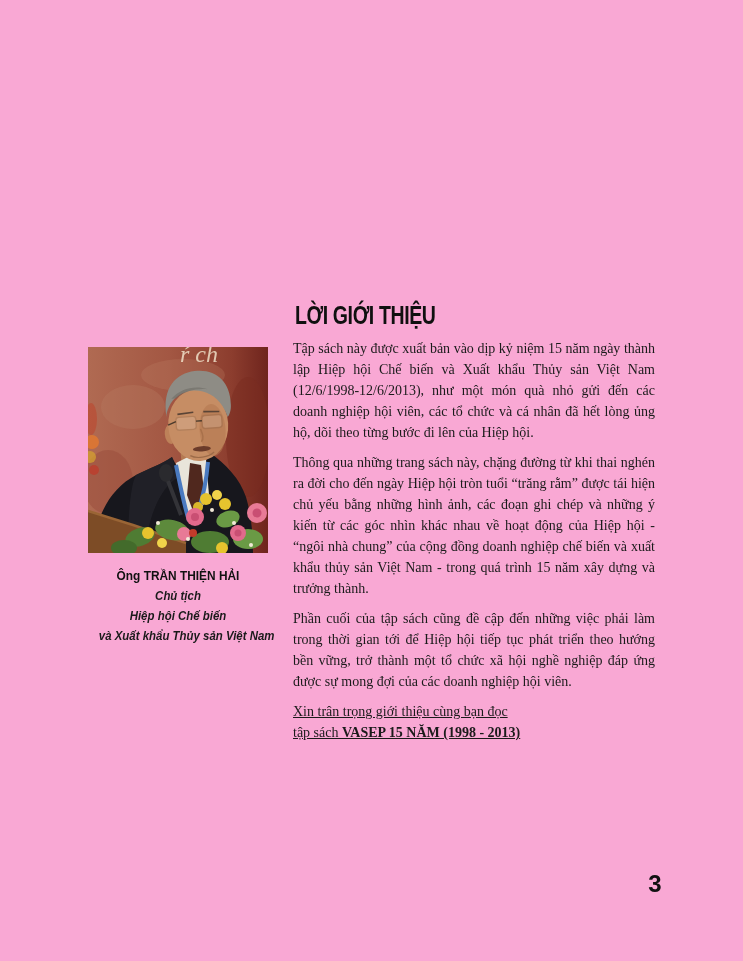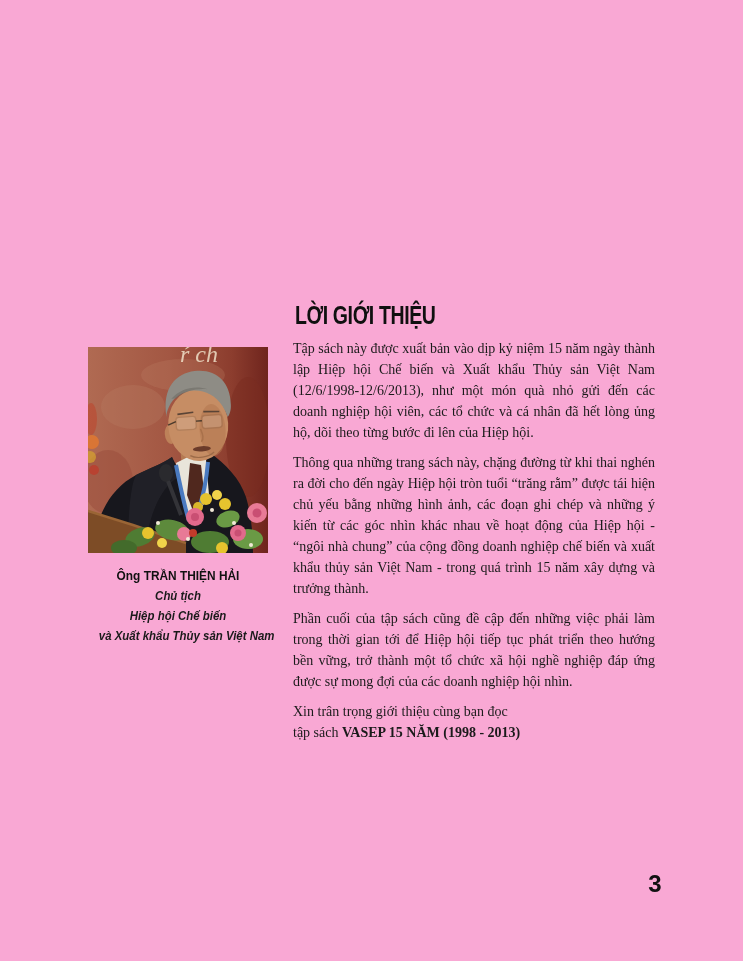--- a/index.html
+++ b/index.html
@@ -42,21 +42,21 @@
     font-size:13px;line-height:20px;color:#1a1a1a;
     white-space:nowrap;
   }
   .body-col{
     position:absolute;left:293px;top:338px;width:362px;
     font-size:14px;line-height:21px;
     text-align:justify;
   }
   .body-col p{margin:0 0 9px 0;}
   .closing{margin-top:0;text-align:left;}
-  .closing-line{display:block;}
+  .closing-line{display:block;text-decoration:underline;}
   .closing b{font-weight:700;}
   .page-number{
     position:absolute;left:640px;top:870px;width:30px;
     font-family:"Liberation Sans", sans-serif;
     font-weight:700;font-size:24px;color:#111;
     text-align:center;
   }
 </style>
 </head>
 <body>
@@ -157,21 +157,21 @@
       <div class="caption-name">Ông TRẦN THIỆN HẢI</div>
       <div class="caption-line">Chủ tịch</div>
       <div class="caption-line">Hiệp hội Chế biến</div>
       <div class="caption-line">và Xuất khẩu Thủy sản Việt Nam</div>
     </figcaption>
   </figure>
 
   <div class="body-col">
     <p>Tập sách này được xuất bản vào dịp kỷ niệm 15 năm ngày thành lập Hiệp hội Chế biến và Xuất khẩu Thủy sản Việt Nam (12/6/1998-12/6/2013), như một món quà nhỏ gửi đến các doanh nghiệp hội viên, các tổ chức và cá nhân đã hết lòng ủng hộ, dõi theo từng bước đi lên của Hiệp hội.</p>
     <p>Thông qua những trang sách này, chặng đường từ khi thai nghén ra đời cho đến ngày Hiệp hội tròn tuổi “trăng rằm” được tái hiện chủ yếu bằng những hình ảnh, các đoạn ghi chép và những ý kiến từ các góc nhìn khác nhau về hoạt động của Hiệp hội - “ngôi nhà chung” của cộng đồng doanh nghiệp chế biến và xuất khẩu thủy sản Việt Nam - trong quá trình 15 năm xây dựng và trưởng thành.</p>
-    <p>Phần cuối của tập sách cũng đề cập đến những việc phải làm trong thời gian tới để Hiệp hội tiếp tục phát triển theo hướng bền vững, trở thành một tổ chức xã hội nghề nghiệp đáp ứng được sự mong đợi của các doanh nghiệp hội nhìn.</p>
+    <p>Phần cuối của tập sách cũng đề cập đến những việc phải làm trong thời gian tới để Hiệp hội tiếp tục phát triển theo hướng bền vững, trở thành một tổ chức xã hội nghề nghiệp đáp ứng được sự mong đợi của các doanh nghiệp hội viên.</p>
     <div class="closing">
       <span class="closing-line">Xin trân trọng giới thiệu cùng bạn đọc</span>
       <span class="closing-line"><span>tập sách </span><b>VASEP 15 NĂM (1998 - 2013)</b></span>
     </div>
   </div>
 
   <div class="page-number">3</div>
 
 </div>
 

